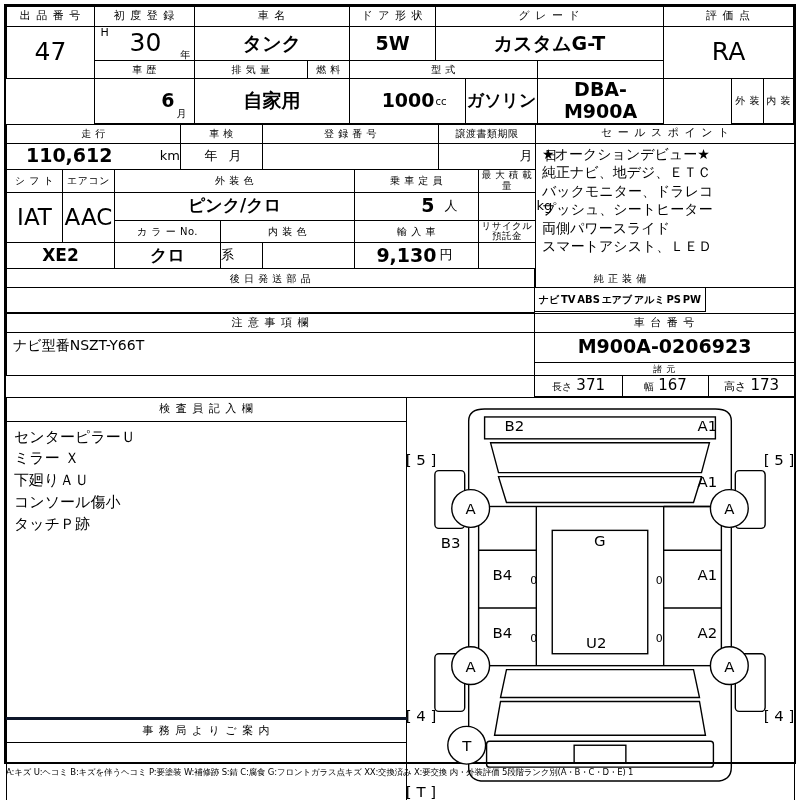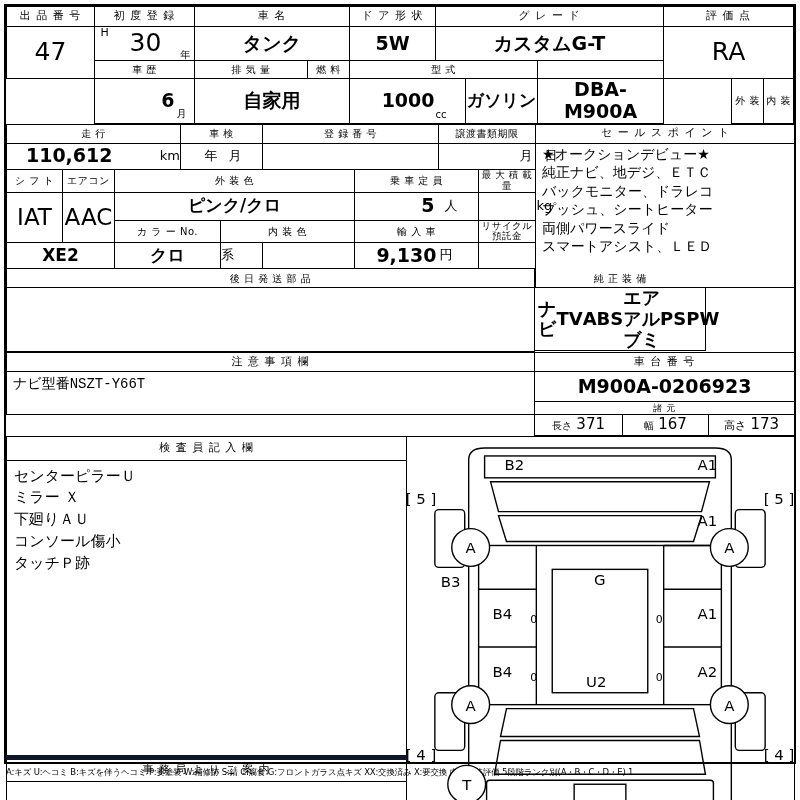--- a/index.html
+++ b/index.html
@@ -56,21 +56,20 @@
     text-align: left;
     padding: 1px 4px 0 6px;
     letter-spacing: 0px;
   }
 
   .notes-box {
     font-size: 14px;
     text-align: left;
     padding: 4px 0 0 6px;
     height: 100%;
-    font-family: Liberation Mono, monospace;
   }
   .inspector-box {
     font-size: 15px;
     line-height: 1.45;
     text-align: left;
     padding: 5px 0 0 7px;
   }
   .footer-note {
     font-size: 8.5px;
     padding: 3px 2px 0 2px;
@@ -129,21 +128,21 @@
         <td class="lbl-sm" colspan="2">排 気 量</td>
         <td class="lbl-sm">燃 料</td>
         <td class="lbl-sm" colspan="4">型 式</td>
       </tr>
       <tr style="height:31px">
         <td class="noborder" style="border-top:1px solid #000;border-right:1px solid #000;"></td>
         <td class="nb-r" colspan="2" style="text-align:right;padding-right:2px;"><span class="med">6</span></td>
         <td class="nb-l sub" style="text-align:left;padding-bottom:3px;">月</td>
         <td class="med" colspan="3">自家用</td>
         <td class="nb-r" style="text-align:right;padding-right:1px;"><span class="med">1000</span></td>
-        <td class="nb-l sub" style="text-align:left;padding-bottom:2px;">cc</td>
+        <td class="nb-l sub" style="text-align:left;padding-bottom:15px;">cc</td>
         <td class="mid" colspan="2">ガソリン</td>
         <td class="med" colspan="1">DBA-M900A</td>
         <td class="noborder" style="border-top:1px solid #000;border-left:1px solid #000;border-right:1px solid #000;"></td>
         <td class="lbl-sm" style="font-size:10px">外 装</td>
         <td class="lbl-sm" style="font-size:10px">内 装</td>
       </tr>
     </tbody>
       </table>
 
     <table style="height:170px;">
@@ -227,21 +226,21 @@
       </tr>
 
       <tr style="height:19px">
         <td class="lbl-sm" colspan="10">後 日 発 送 部 品</td>
         <td class="lbl-sm" colspan="2">純 正 装 備</td>
       </tr>
 
       <tr style="height:24px">
         <td colspan="10" rowspan="2"></td>
         <td colspan="2" style="padding:0">
-          <div style="display:flex;justify-content:space-around;align-items:center;font-size:18px;font-weight:bold;padding:0 3px;">
+          <div style="display:flex;justify-content:space-around;align-items:center;font-size:10px;font-weight:bold;padding:0 3px;">
             <span>ナビ</span>
             <span>TV</span>
             <span>ABS</span>
             <span>エアブ</span>
             <span>アルミ</span>
             <span>PS</span>
             <span>PW</span>
           </div>
         </td>
       </tr>
@@ -368,21 +367,21 @@
                 <text x="374" y="66">[ 5 ]</text>
                 <text x="14" y="324">[ 4 ]</text>
                 <text x="374" y="324">[ 4 ]</text>
                 <text x="14" y="400">[ T ]</text>
               </g>
             </svg>
           </div>
         </td>
       </tr>
       <tr style="height:225px">
-        <td style="vertical-align:top;padding:0;border-bottom:5px solid #0f172a;">
+        <td style="vertical-align:top;padding:0;border-bottom:3px solid #0f172a;">
           <div class="inspector-box">
             <div>センターピラーＵ</div>
             <div>ミラー Ｘ</div>
             <div>下廻りＡＵ</div>
             <div>コンソール傷小</div>
             <div>タッチＰ跡</div>
           </div>
         </td>
       </tr>
       <tr style="height:18px">

